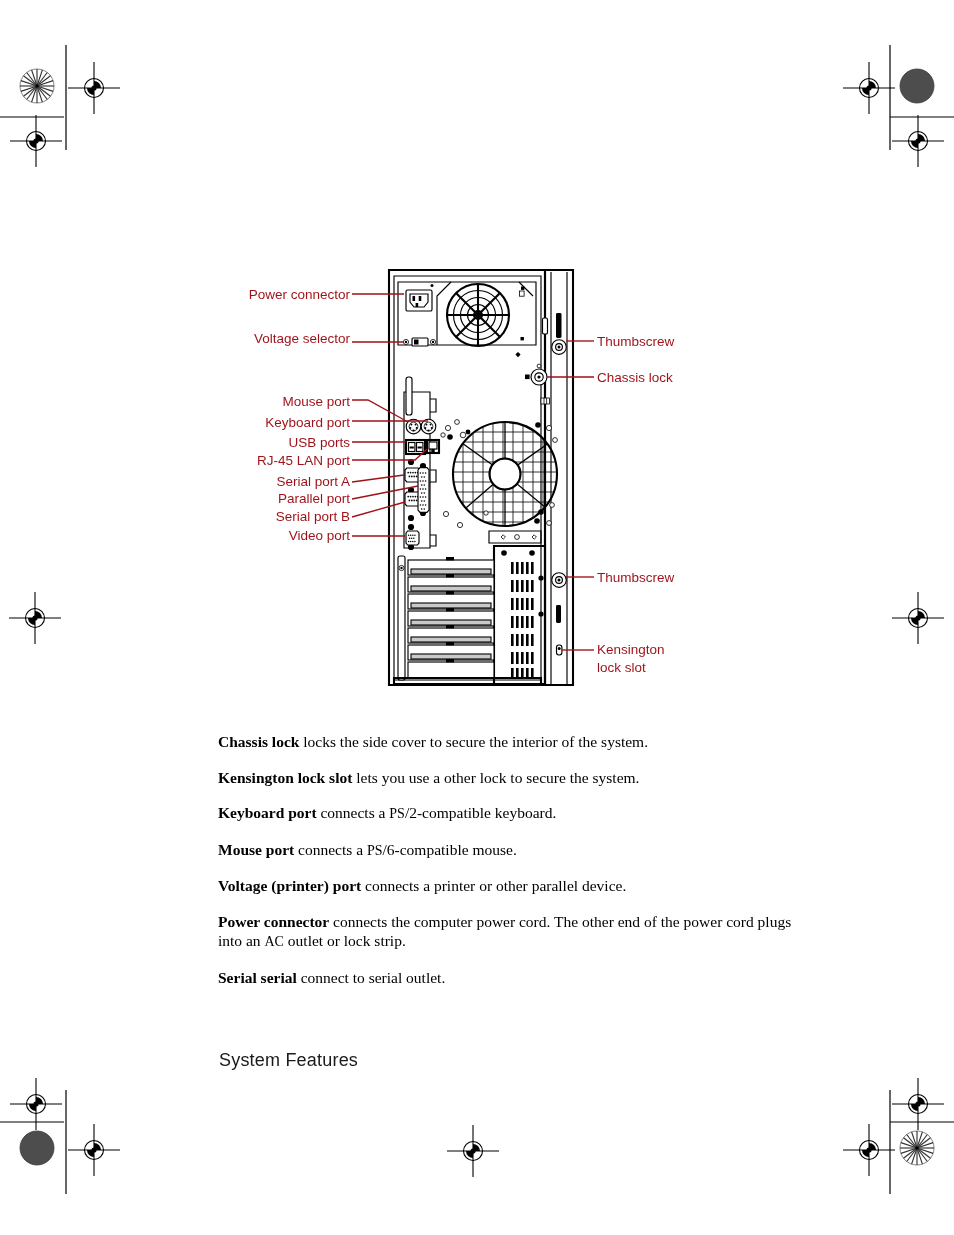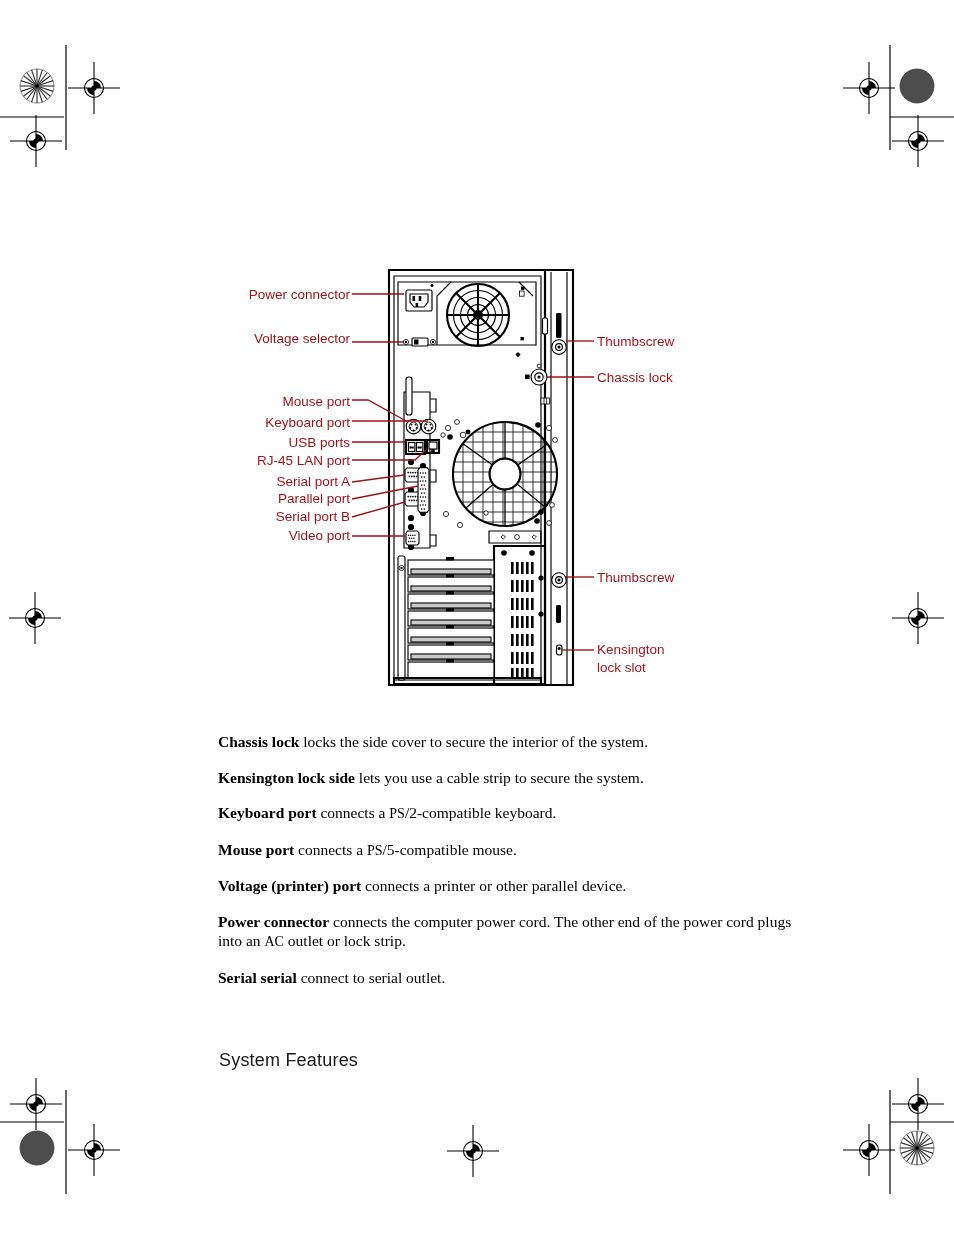--- a/index.html
+++ b/index.html
@@ -563,29 +563,29 @@
 </svg>
 </div>
 
 <div id="prose">
 
   <p class="para">
     <b>Chassis lock</b><span> locks the side cover to secure the interior of the system.</span>
   </p>
 
   <p class="para">
-    <b>Kensington lock side</b><span> lets you use a cable strip to secure the system.</span>
+    <b>Kensington lock slot</b><span> lets you use a other lock to secure the system.</span>
   </p>
 
   <p class="para">
     <b>Keyboard port</b><span> connects a </span><span class="sc">PS</span><span>/2-compatible keyboard.</span>
   </p>
 
   <p class="para">
-    <b>Mouse port</b><span> connects a </span><span class="sc">PS</span><span>/5-compatible mouse.</span>
+    <b>Mouse port</b><span> connects a </span><span class="sc">PS</span><span>/6-compatible mouse.</span>
   </p>
 
   <p class="para">
     <b>Voltage (printer) port</b><span> connects a printer or other parallel device.</span>
   </p>
 
   <p class="para">
     <b>Power connector</b><span> connects the computer power cord. The other end of the power cord plugs into an </span><span class="sc">AC</span><span> outlet or lock strip.</span>
   </p>
 

